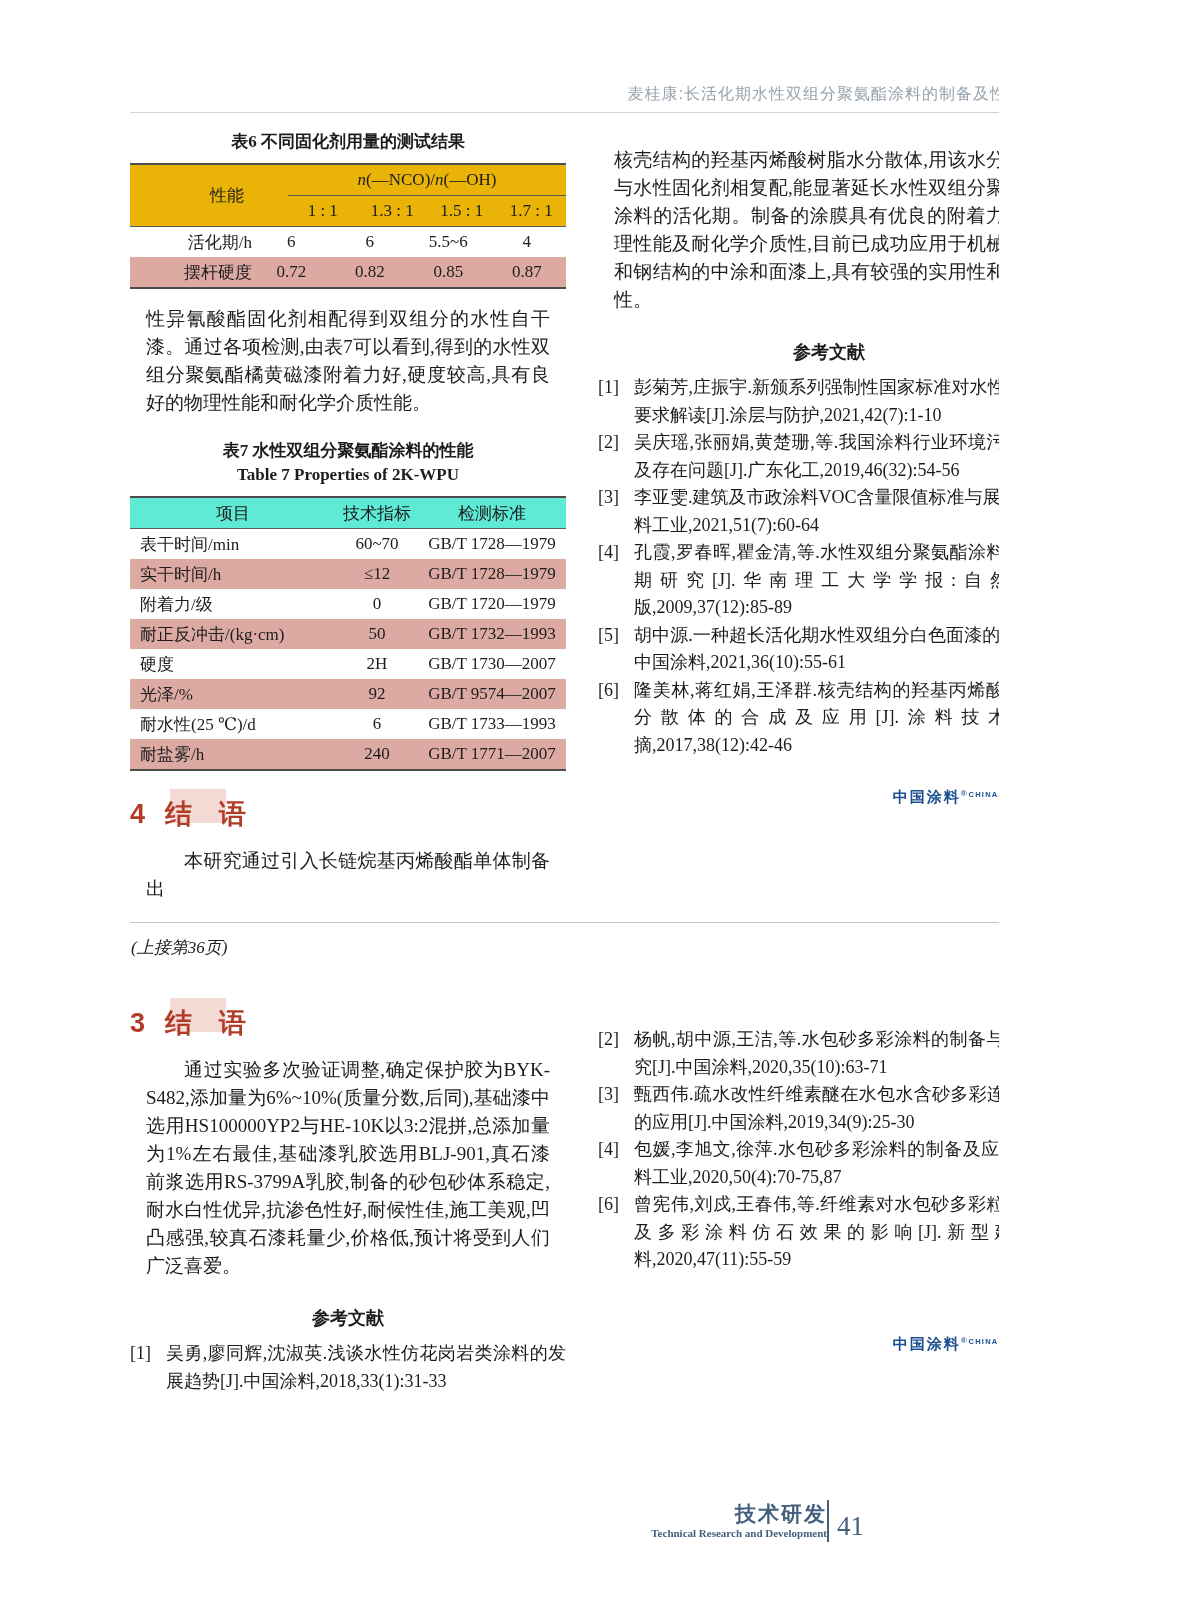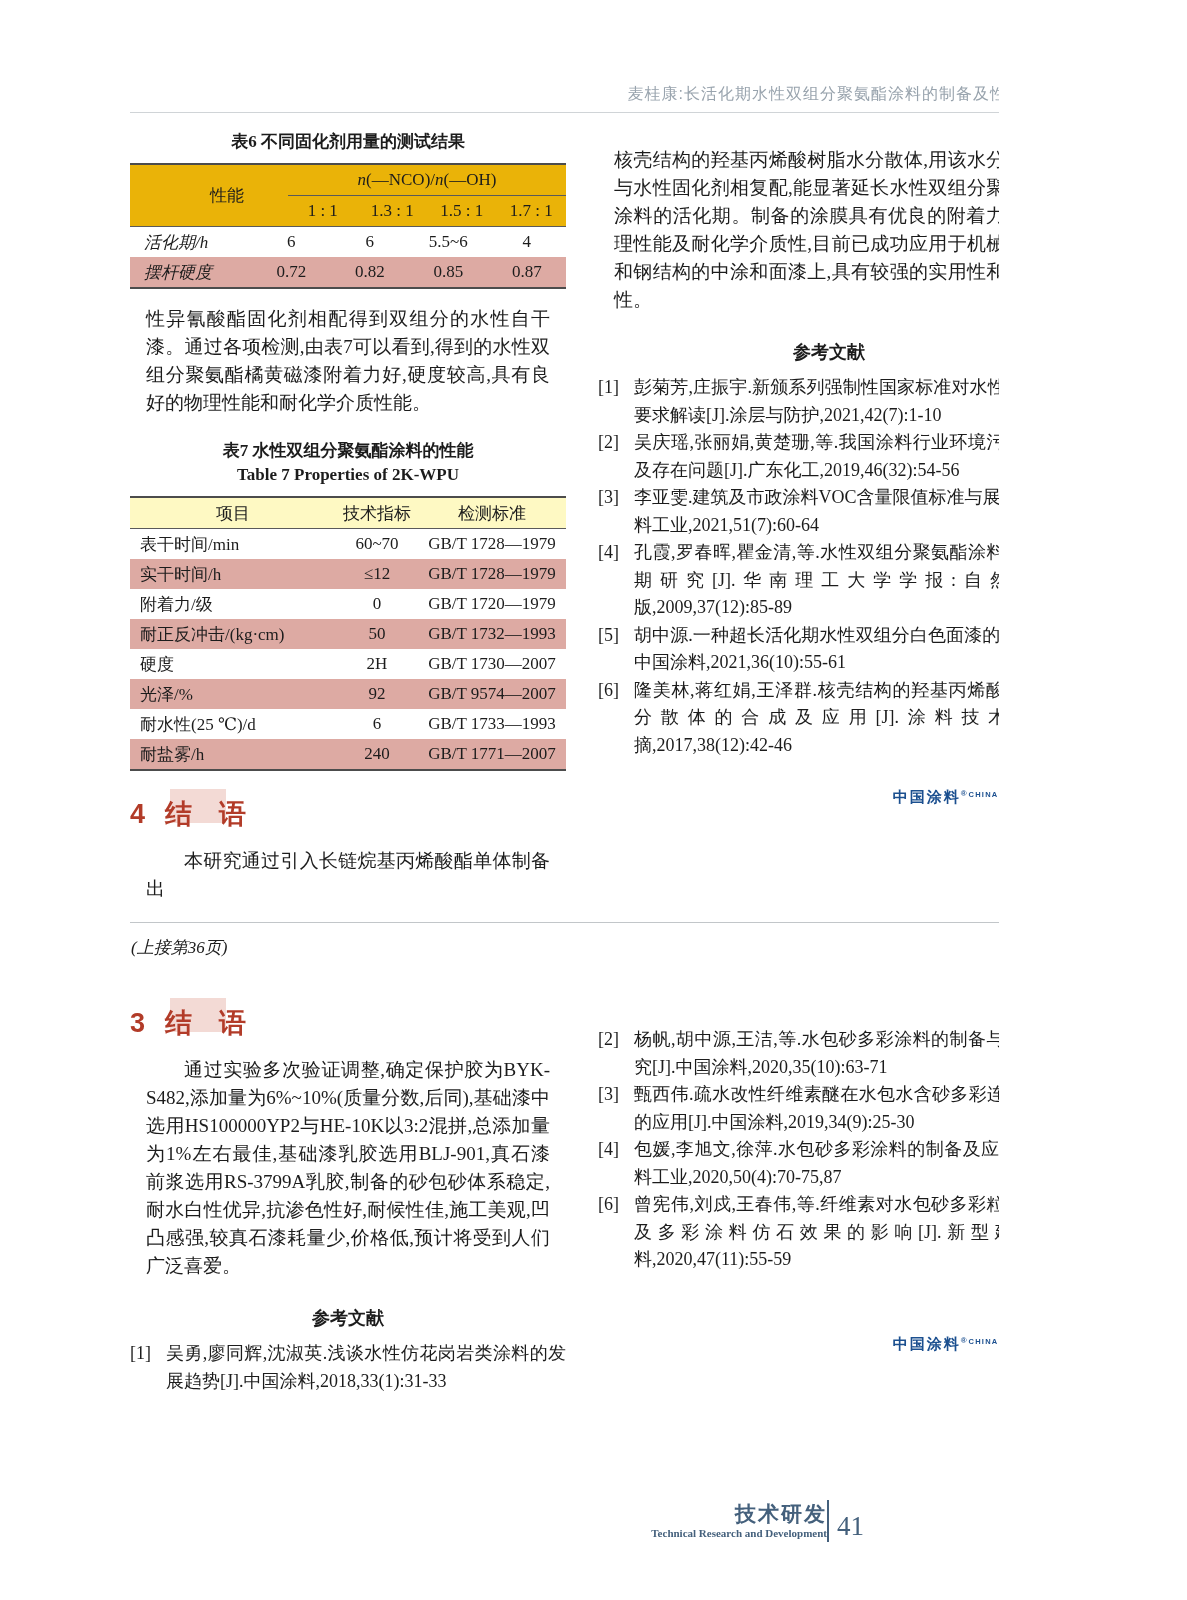--- a/index.html
+++ b/index.html
@@ -42,30 +42,30 @@
 
   
   .t6 { width:436px; border-top:2px solid #4c4c4c; border-bottom:2px solid #4c4c4c; font-size:17px; }
   .t6-head { display:flex; background:#eab308;padding-left:36px; }
   .t6-perf { width:122px; flex:none; display:flex; align-items:center; justify-content:center; }
   .t6-right { flex:1; }
   .t6-span { height:30px; display:flex; align-items:center; justify-content:center; border-bottom:1px solid #5a5a5a; }
   .t6-span i { font-style:italic; }
   .t6-ratios { display:grid; grid-template-columns:repeat(4,1fr); height:30px; align-items:center; text-align:center; }
   .t6-row { display:grid; grid-template-columns:122px repeat(4,1fr); height:30px; align-items:center; text-align:center; }
-  .t6-row .t6-label { text-align:left; padding-left:14px;font-style:italic; }
+  .t6-row .t6-label { text-align:right; padding-left:14px; }
   .t6-row.pink { background:#ddaaa3; }
   .t6-head { border-bottom:1px solid #5a5a5a; }
 
   
   .t7 { width:436px; border-top:2px solid #4c4c4c; border-bottom:2px solid #4c4c4c; font-size:17px; }
   .t7-row { display:grid; grid-template-columns:206px 82px 148px; height:30px; align-items:center; }
   .t7-row .c1 { text-align:left; padding-left:10px; }
   .t7-row .c2, .t7-row .c3 { text-align:center; }
-  .t7-row.head { background:#fef9c3; border-bottom:1px solid #5a5a5a; font-weight:normal; }
+  .t7-row.head { background:#5eead4; border-bottom:1px solid #5a5a5a; font-weight:normal; }
   .t7-row.head .c1 { text-align:center; padding-left:0; }
   .t7-row.pink { background:#ddaaa3; }
 
   
   .sec-heading {
     position:relative; margin:0; display:flex; align-items:baseline;
     font-family:"Liberation Sans","DejaVu Sans",sans-serif;
     font-weight:bold; font-size:27px; color:#b23b28; line-height:34px;
   }
   .sec-heading .accent {

